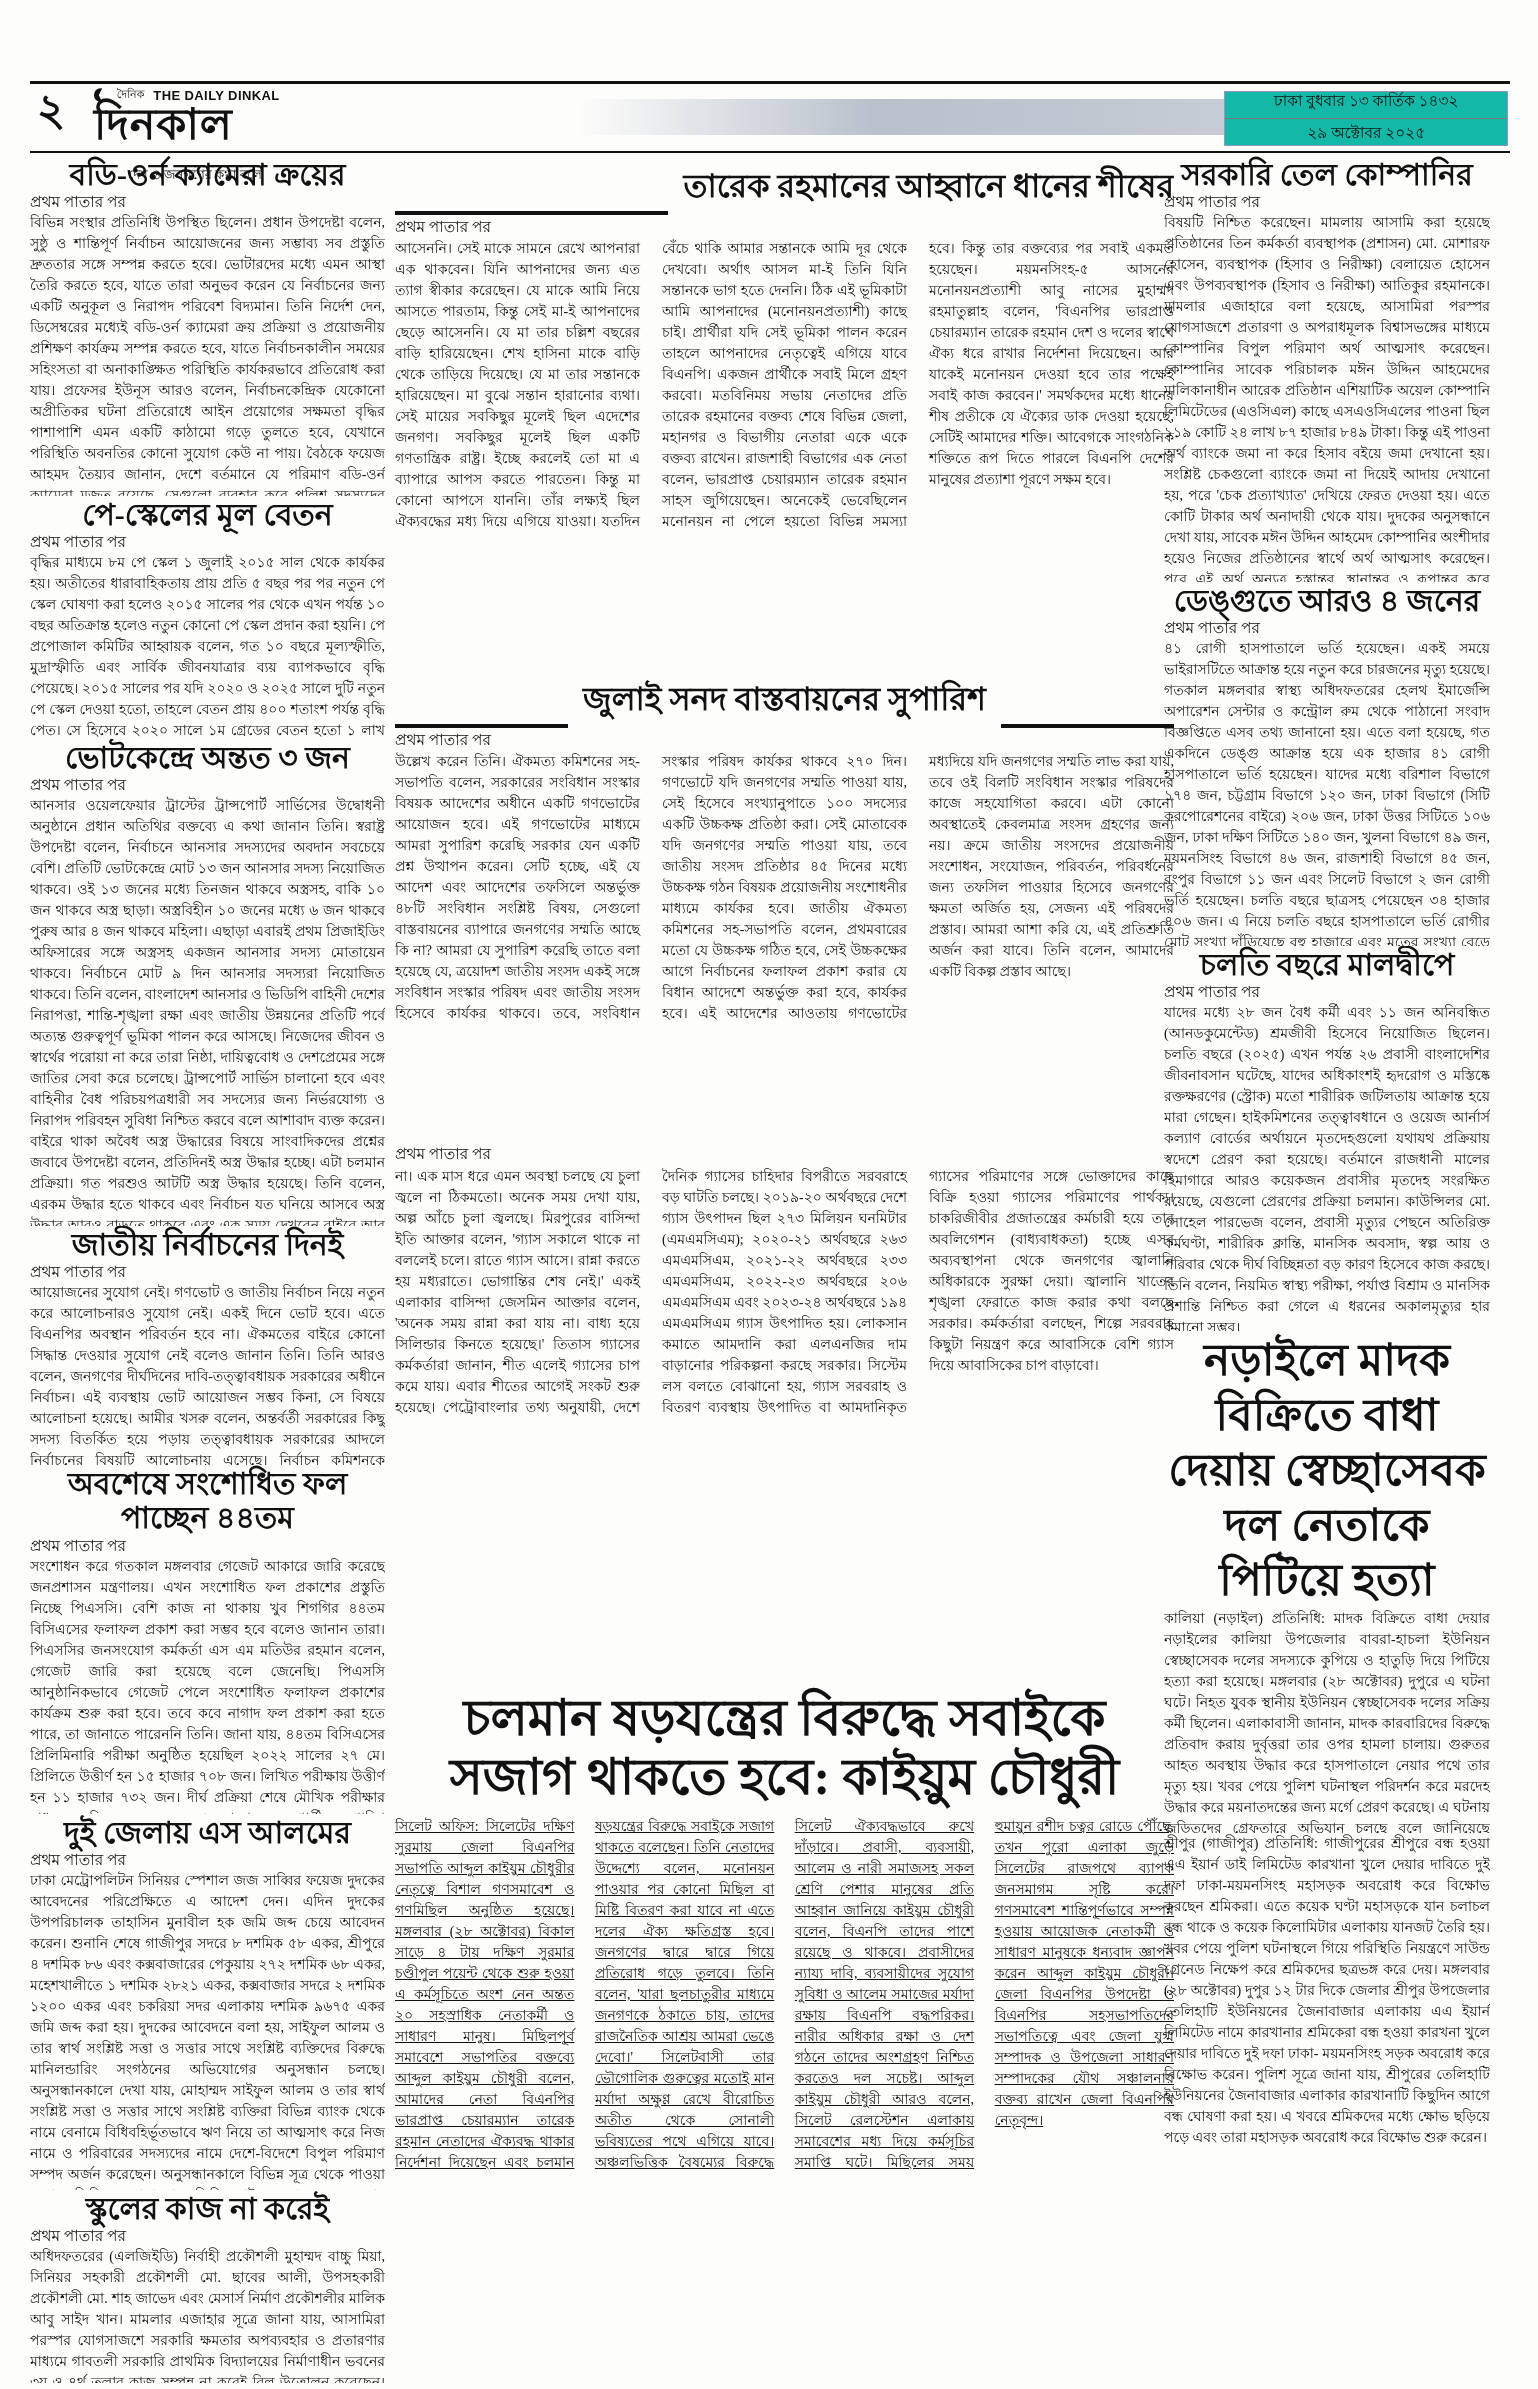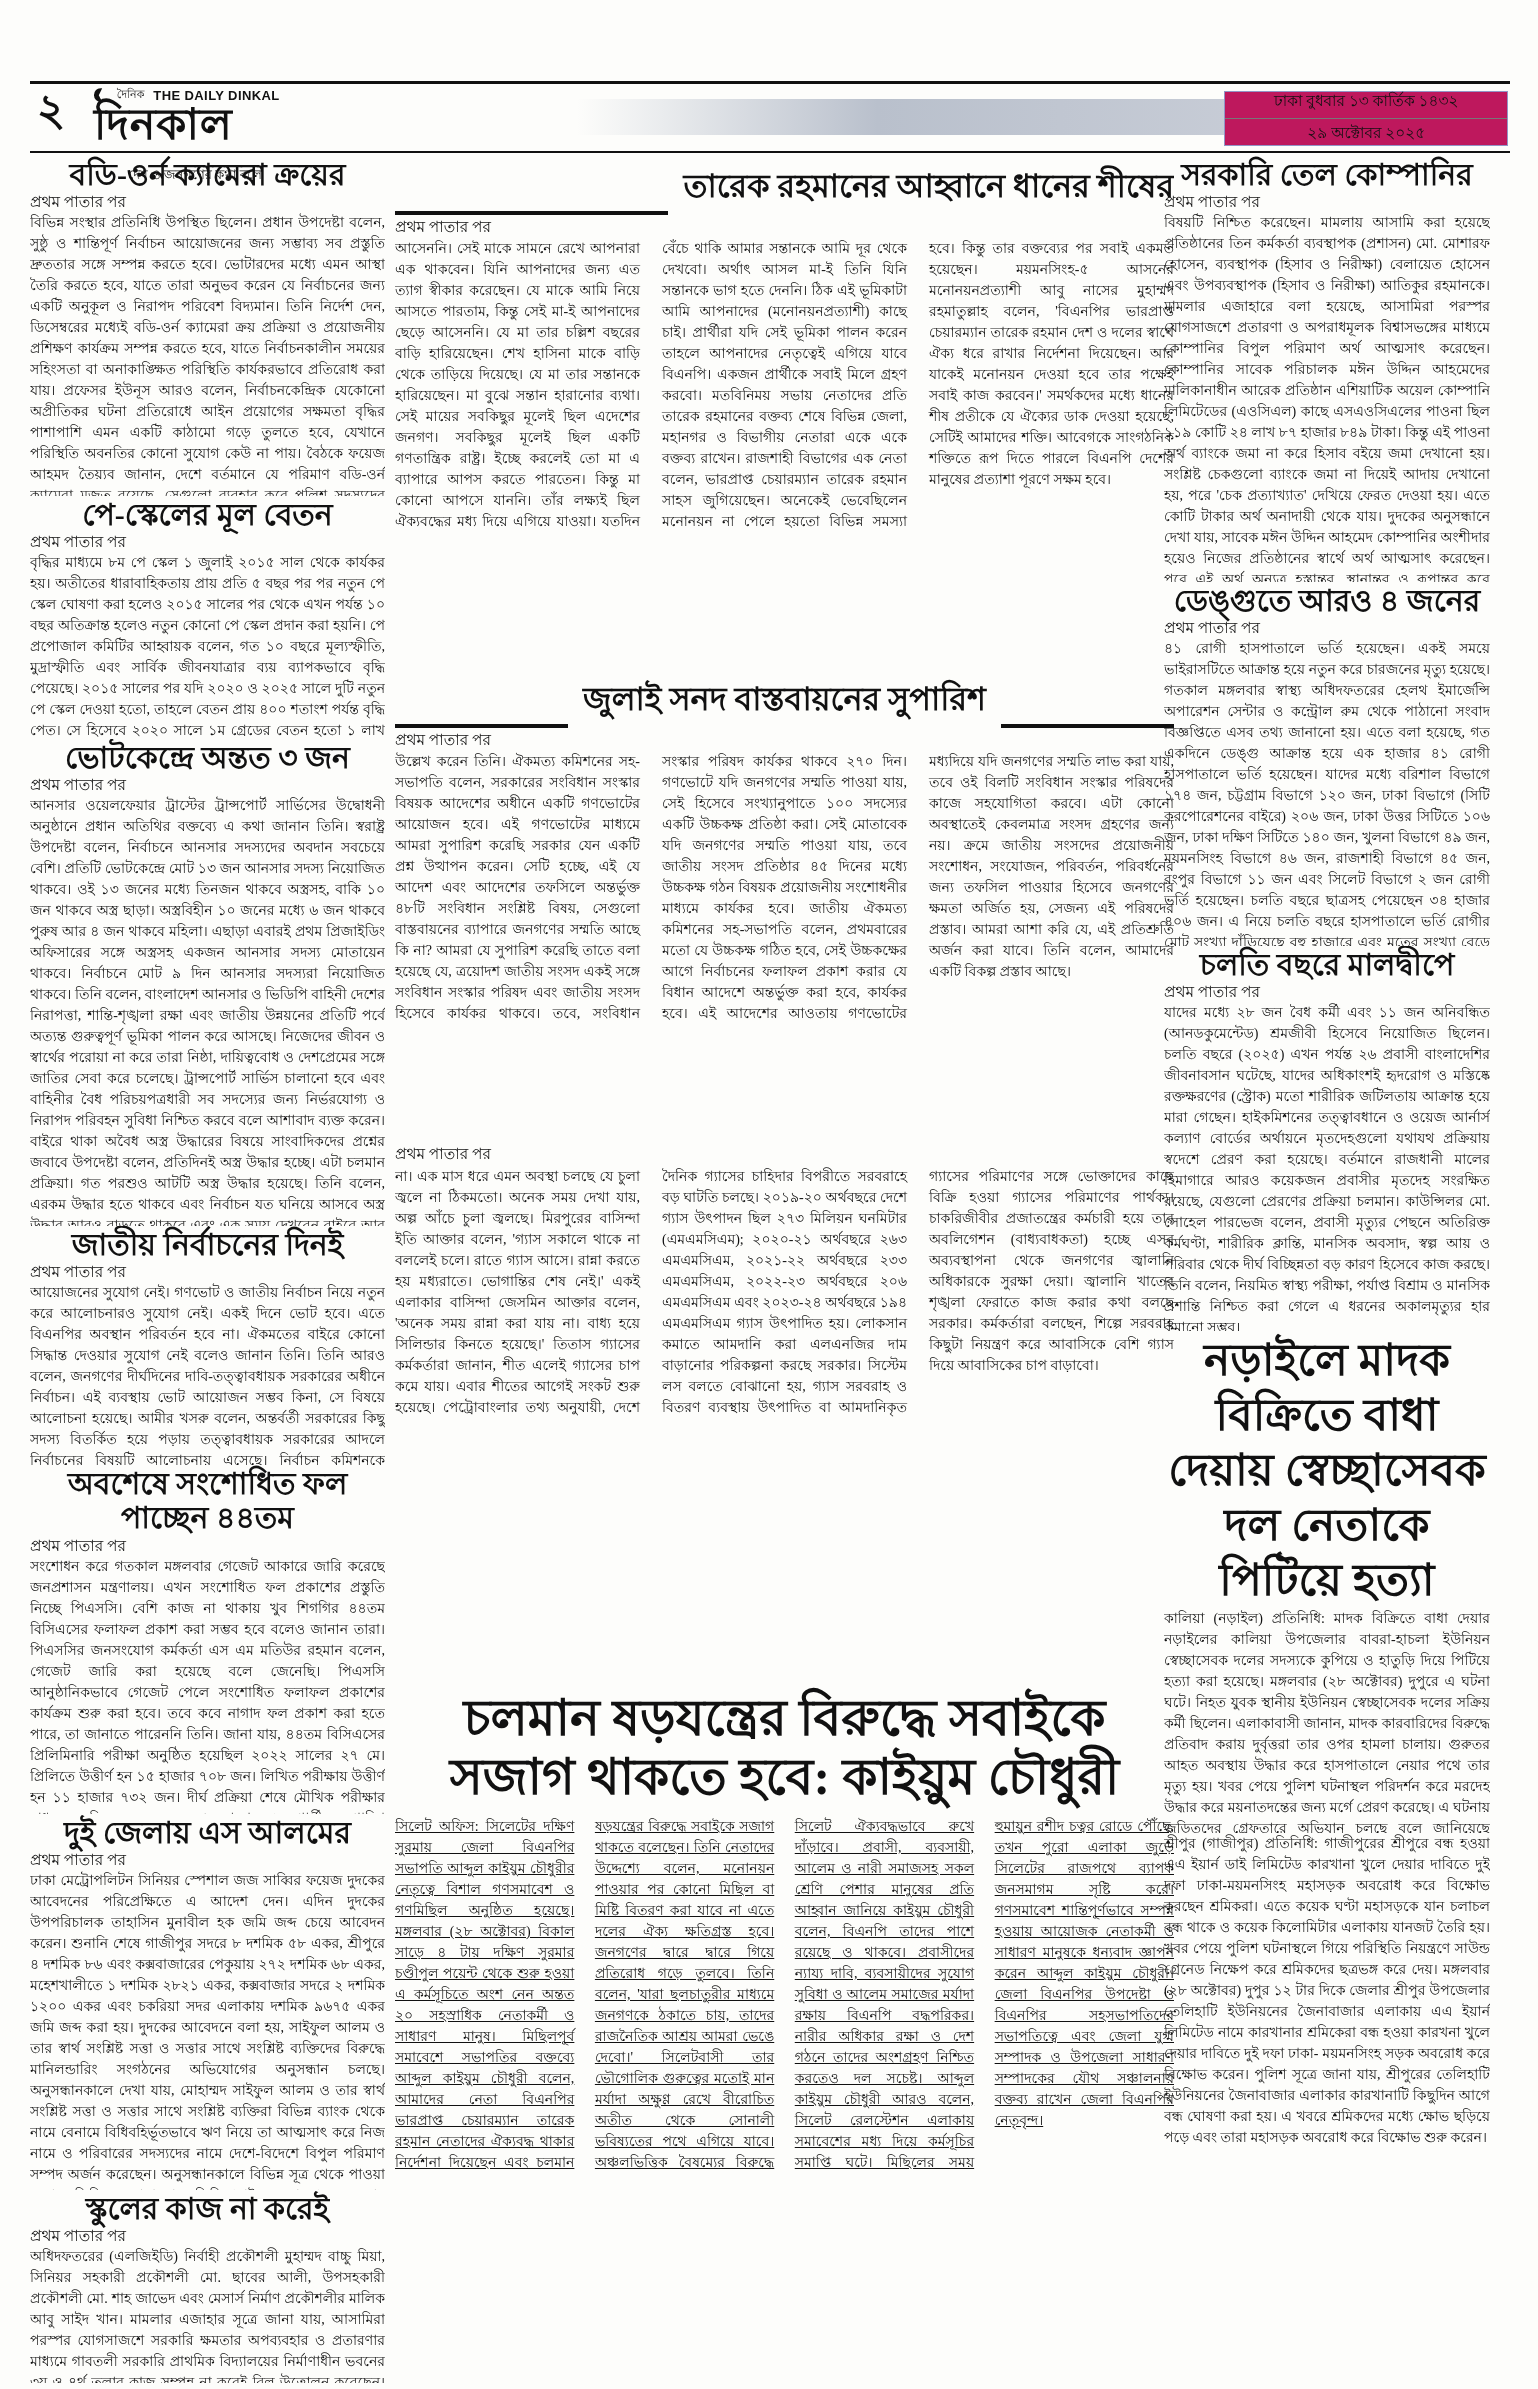--- a/index.html
+++ b/index.html
@@ -18,21 +18,21 @@
   .mast-top{display:flex;align-items:center;gap:9px;font-family:"Liberation Sans",sans-serif;}
   .crescent{width:13.7px;height:13.7px;background:#111;border-radius:50%;
             clip-path:polygon(0 0,60% 0,35% 50%,60% 100%,0 100%);}
   .daily-lbl{font-size:11px;}
   .eng-name{font-size:13px;font-weight:bold;letter-spacing:0.4px;}
   .bn-name{font-size:43px;font-weight:bold;line-height:.95;letter-spacing:0.9px;}
   .tagline{font-size:13px;margin-top:19px;margin-left:34px;}
   .grad-bar{position:absolute;left:547px;top:15.4px;width:667px;height:36px;
             background:linear-gradient(to right,#fdfdfb 0%,#b9c0cc 45%,#c7ccd6 100%);}
   .datebox{position:absolute;right:1.7px;top:6.8px;width:282px;height:53px;
-           border:1.7px solid #9295c6;background:#be185d;
+           border:1.7px solid #9295c6;background:#14b8a6;
            display:flex;flex-direction:column;justify-content:center;}
   .datebox .row{font-size:15.4px;text-align:center;padding:2.6px 0;}
   .datebox .row + .row{border-top:1.3px solid #777;}
   
   .strip{position:absolute;top:156px;height:2227px;overflow:hidden;}
   .col-left{left:30px;width:355px;}
   .col-mid{left:395px;width:779px;}
   .col-right{left:1164px;width:326px;}
   article{display:block;overflow:hidden;}
   .h-std{font-size:30px;font-weight:bold;text-align:center;line-height:1.15;margin:1.7px 0 0;}

